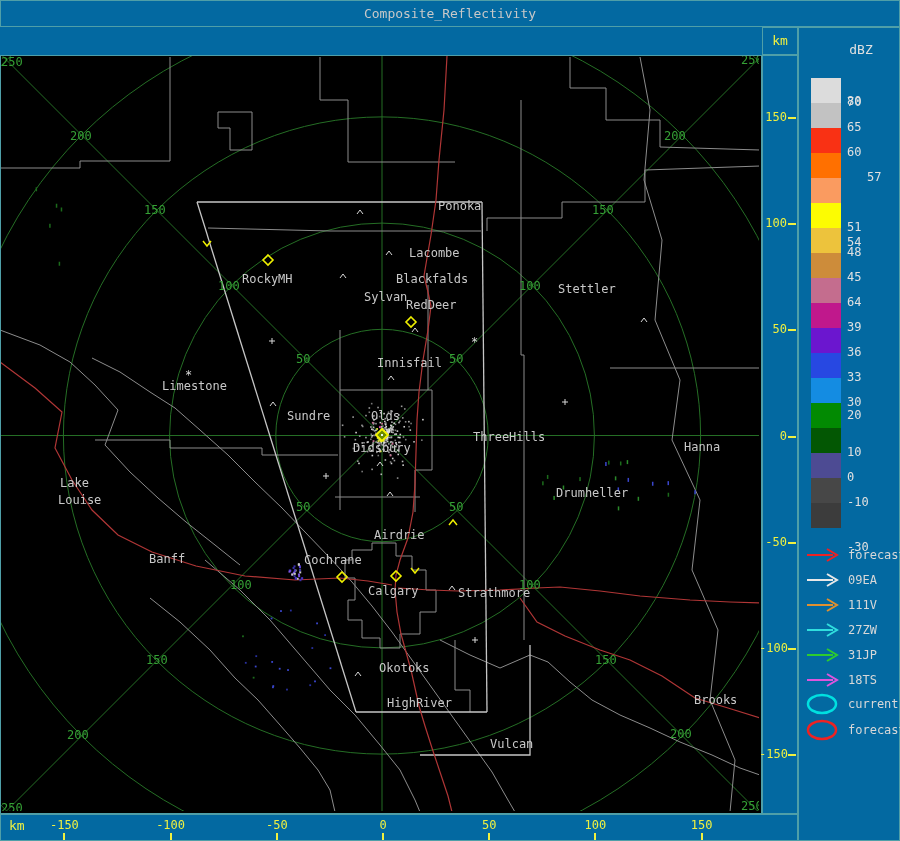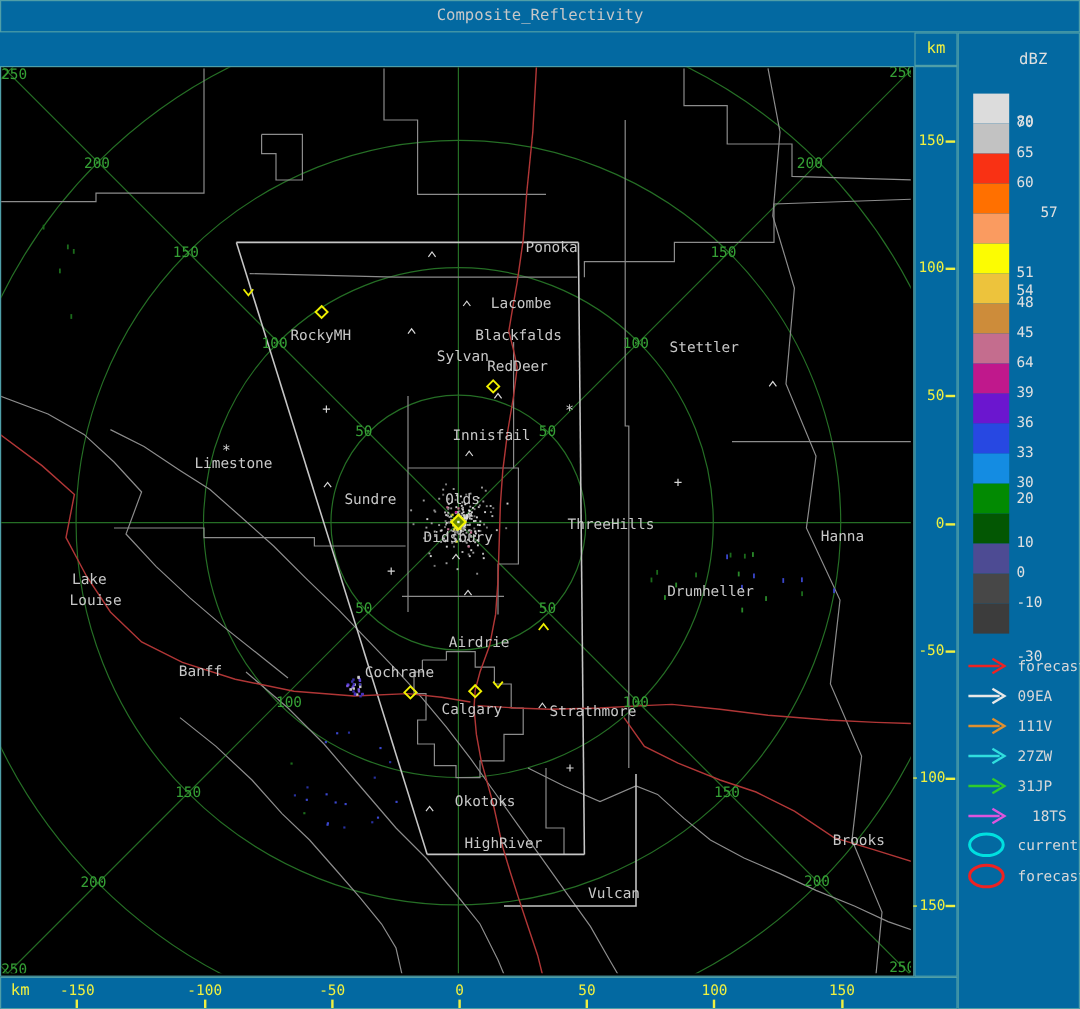--- a/index.html
+++ b/index.html
@@ -677,21 +677,21 @@
           </svg>
           <span class="legend-label">27ZW</span>
         </div>
         <div class="legend-row" style="top: 616px;">
           <svg width="38" height="22">
             <line x1="2" y1="11" x2="28" y2="11" stroke="#2ecc2e" stroke-width="2"></line>
             <path d="M22,5 L32,11 L22,17" stroke="#2ecc2e" fill="none" stroke-width="2"></path>
           </svg>
           <span class="legend-label">31JP</span>
         </div>
-        <div class="legend-row" style="top: 641px; gap: 12px;">
+        <div class="legend-row" style="top: 641px;">
           <svg width="38" height="22">
             <line x1="2" y1="11" x2="28" y2="11" stroke="#dd55dd" stroke-width="2"></line>
             <path d="M22,5 L32,11 L22,17" stroke="#dd55dd" fill="none" stroke-width="2"></path>
           </svg>
           <span class="legend-label">18TS</span>
         </div>
         <div class="legend-row" style="top: 665px; text-align: right;">
           <svg width="38" height="22">
             <ellipse cx="17" cy="11" rx="14" ry="9" stroke="#00e0e0" fill="none" stroke-width="2.5"></ellipse>
           </svg>

